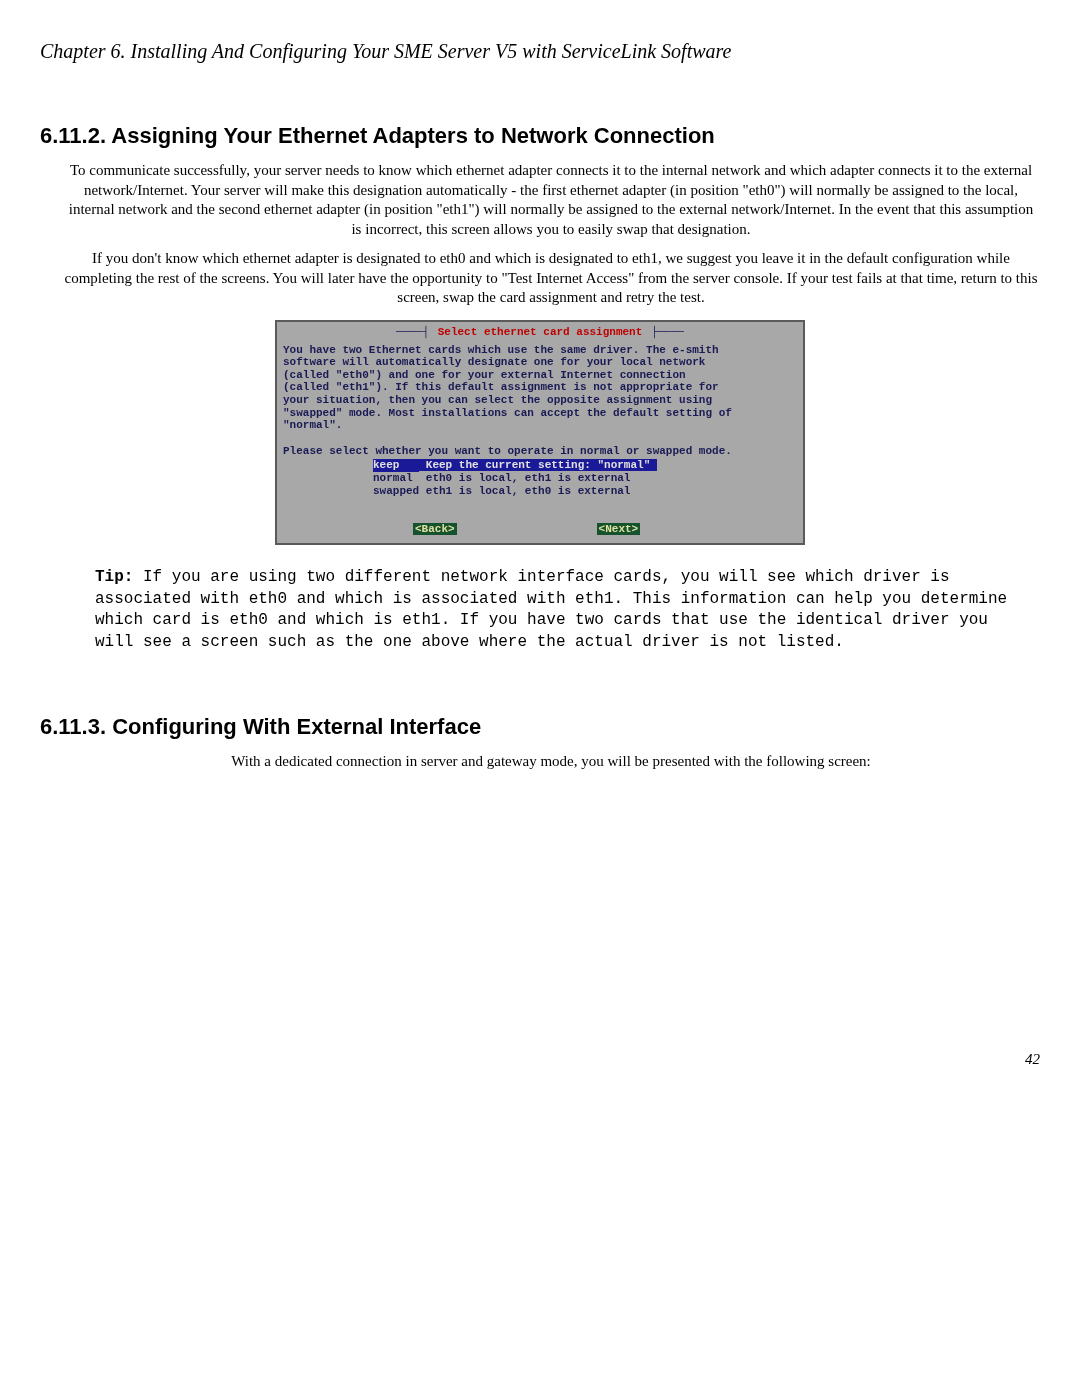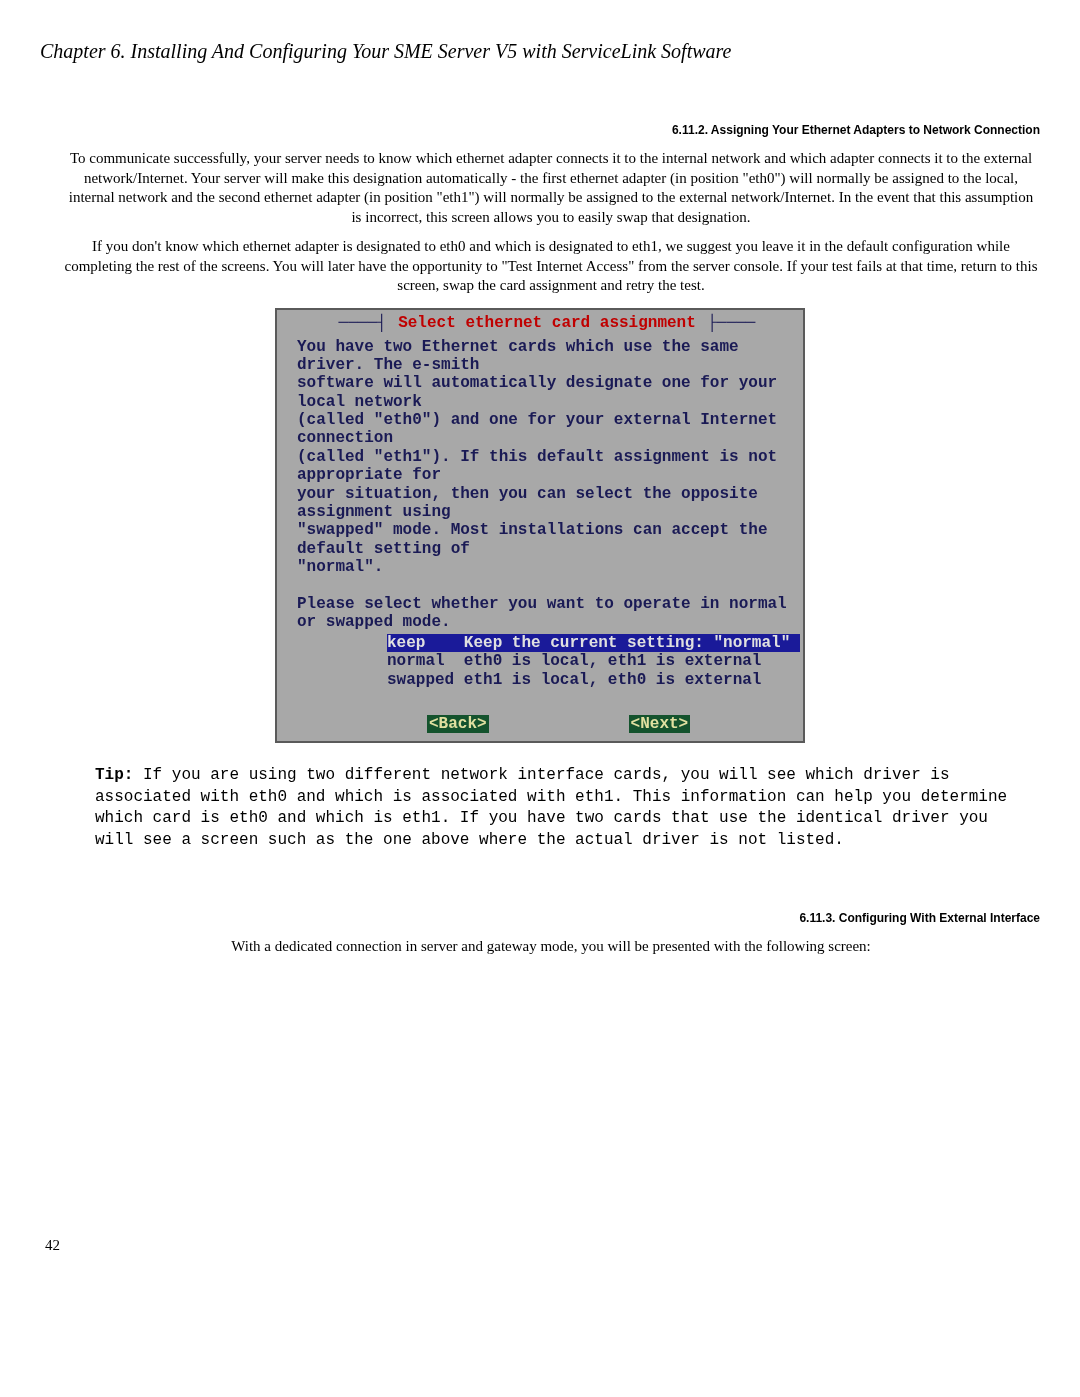--- a/index.html
+++ b/index.html
@@ -15,46 +15,45 @@
     box-sizing: border-box;
   }
   .chapter-header {
     font-style: italic;
     font-size: 20px;
     margin-bottom: 60px;
   }
   .section-heading {
     font-family: Arial, Helvetica, sans-serif;
     font-weight: bold;
-    font-size: 12px;
+    font-size: 22px;
     margin: 0 0 12px 0;
-    text-align: right;
   }
   .body-para {
     font-family: Georgia, 'Times New Roman', serif;
     font-size: 15px;
     line-height: 1.3;
     margin: 0 0 10px 0;
     padding-left: 22px;
     text-align: center;
   }
   .terminal-wrap {
     display: flex;
     justify-content: center;
     margin: 12px 0 22px 0;
   }
   .terminal {
     width: 530px;
     background: #a8a8a8;
     border: 2px solid #5a5a5a;
     font-family: "Courier New", monospace;
-    font-size: 16px;
+    font-size: 11px;
     font-weight: bold;
     color: #1a1a55;
-    padding: 4px 6px 8px 20px;
+    padding: 4px 6px 8px 6px;
     box-sizing: border-box;
   }
   .terminal .title-row {
     text-align: center;
     margin-bottom: 6px;
   }
   .terminal .title-row .bracket {
     color: #1a1a55;
   }
   .terminal .title-text {
@@ -97,23 +96,25 @@
     padding-right: 10px;
     font-family: Liberation Mono, monospace;
     font-size: 16px;
     line-height: 1.35;
     margin: 18px 0 60px 0;
   }
   .tip-block .tip-label {
     font-weight: bold;
   }
   .page-number {
+    font-style: italic;
     font-size: 15px;
     margin-top: 280px;
     margin-left: 5px;
+    text-align: right;
   }
 </style>
 </head>
 <body>
 
 <div class="page">
 
   <div class="chapter-header">Chapter 6. Installing And Configuring Your SME Server V5 with ServiceLink Software</div>
 
   <h2 class="section-heading">6.11.2. Assigning Your Ethernet Adapters to Network Connection</h2>

